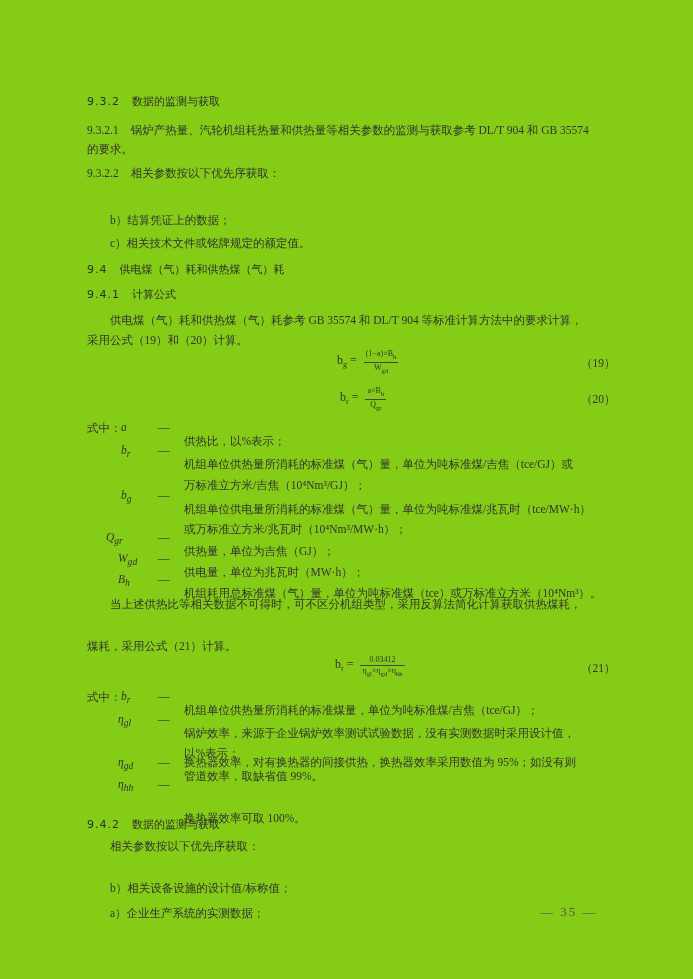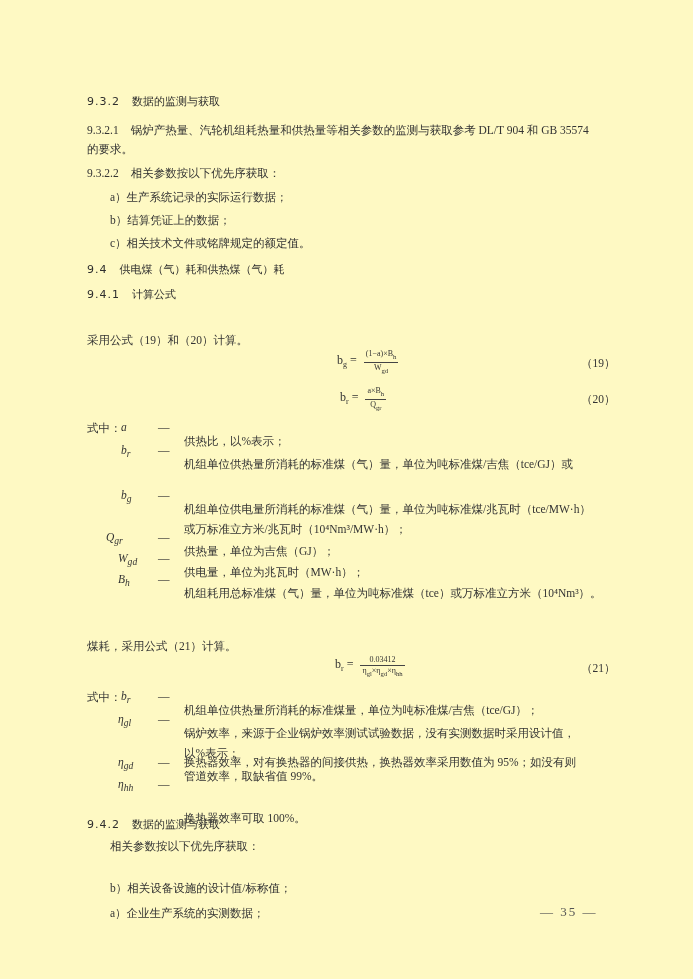--- a/index.html
+++ b/index.html
@@ -2,21 +2,21 @@
 <html><head>
   <meta charset="utf-8">
   <style>
     html, body { margin: 0; padding: 0; background: #ffffff; }
     body {
       width: 693px; height: 979px; position: relative; overflow: hidden;
       font-family: "Liberation Serif", "DejaVu Serif", serif;
       color: #333333;
       font-size: 11.5px;
     }
-    .page { position: absolute; left: 0; top: 0; width: 693px; height: 979px; background: #fef9c3; }
+    .page { position: absolute; left: 0; top: 0; width: 693px; height: 979px; background: #84cc16; }
     .line { position: absolute; left: 87px; white-space: nowrap; line-height: 16px; }
     .h { font-family: "DejaVu Sans", "Liberation Sans", sans-serif; font-size: 11px; color: #2e2e2e; }
     .h .num { letter-spacing: 1px; margin-right: 12px; }
     .p { font-size: 11.5px; }
     .p .num { margin-right: 12px; }
     .ind { left: 110px; }
     .eq { position: absolute; font-size: 12px; line-height: 14px; }
     .eq .lhs { display: inline-block; vertical-align: middle; }
     .eq .sub { font-size: 8px; vertical-align: -3px; }
     .frac { display: inline-block; vertical-align: middle; text-align: center; margin-left: 4px; }
@@ -37,30 +37,30 @@
   <div class="line h" style="top:94px">
     <span class="num">9.3.2</span><span>数据的监测与获取</span>
   </div>
   <div class="line p" style="top:122px">
     <span class="num">9.3.2.1</span><span>锅炉产热量、汽轮机组耗热量和供热量等相关参数的监测与获取参考 DL/T 904 和 GB 35574</span>
   </div>
   <div class="line p" style="top:141px">的要求。</div>
   <div class="line p" style="top:165px">
     <span class="num">9.3.2.2</span><span>相关参数按以下优先序获取：</span>
   </div>
-  <div class="line p ind" style="top:189px">a）生产系统记录的实际运行数据；</div>
   <div class="line p ind" style="top:212px">b）结算凭证上的数据；</div>
   <div class="line p ind" style="top:235px">c）相关技术文件或铭牌规定的额定值。</div>
 
   <div class="line h" style="top:262px">
     <span class="num">9.4</span><span>供电煤（气）耗和供热煤（气）耗</span>
   </div>
   <div class="line h" style="top:287px">
     <span class="num">9.4.1</span><span>计算公式</span>
   </div>
+  <div class="line p ind" style="top:312px">供电煤（气）耗和供热煤（气）耗参考 GB 35574 和 DL/T 904 等标准计算方法中的要求计算，</div>
   <div class="line p" style="top:332px">采用公式（19）和（20）计算。</div>
 
   <div class="eq" style="left:337px; top:349px">
     <span class="lhs"><span>b</span><span class="sub">g</span> =</span>
     <span class="frac">
       <span class="n"><span>(1−a)×B</span><sub>h</sub></span>
       <span class="d"><span>W</span><sub>gd</sub></span>
     </span>
   </div>
   <div class="eqno" style="top:356px">（19）</div>
@@ -76,38 +76,40 @@
 
   <div class="label" style="top:421px">式中：</div>
 
   <div class="var" style="left:121px; top:421px"><span>a</span></div>
   <div class="dash" style="top:421px">—</div>
   <div class="def" style="top:421px">供热比，以%表示；</div>
 
   <div class="var" style="left:121px; top:444px"><span>b</span><sub>r</sub></div>
   <div class="dash" style="top:444px">—</div>
   <div class="def" style="top:444px">机组单位供热量所消耗的标准煤（气）量，单位为吨标准煤/吉焦（tce/GJ）或</div>
+  <div class="def" style="top:465px">万标准立方米/吉焦（10⁴Nm³/GJ）；</div>
 
   <div class="var" style="left:121px; top:489px"><span>b</span><sub>g</sub></div>
   <div class="dash" style="top:489px">—</div>
   <div class="def" style="top:489px">机组单位供电量所消耗的标准煤（气）量，单位为吨标准煤/兆瓦时（tce/MW·h）</div>
   <div class="def" style="top:509px">或万标准立方米/兆瓦时（10⁴Nm³/MW·h）；</div>
 
   <div class="var" style="left:106px; top:531px"><span>Q</span><sub>gr</sub></div>
   <div class="dash" style="top:531px">—</div>
   <div class="def" style="top:531px">供热量，单位为吉焦（GJ）；</div>
 
   <div class="var" style="left:118px; top:552px"><span>W</span><sub>gd</sub></div>
   <div class="dash" style="top:552px">—</div>
   <div class="def" style="top:552px">供电量，单位为兆瓦时（MW·h）；</div>
 
   <div class="var" style="left:118px; top:573px"><span>B</span><sub>h</sub></div>
   <div class="dash" style="top:573px">—</div>
   <div class="def" style="top:573px">机组耗用总标准煤（气）量，单位为吨标准煤（tce）或万标准立方米（10⁴Nm³）。</div>
 
+  <div class="line p ind" style="top:596px">当上述供热比等相关数据不可得时，可不区分机组类型，采用反算法简化计算获取供热煤耗，</div>
   <div class="line p" style="top:638px">煤耗，采用公式（21）计算。</div>
 
   <div class="eq" style="left:335px; top:655px">
     <span class="lhs"><span>b</span><span class="sub">r</span> =</span>
     <span class="frac">
       <span class="n">0.03412</span>
       <span class="d"><span>η</span><sub>gl</sub><span>×</span><span>η</span><sub>gd</sub><span>×</span><span>η</span><sub>hh</sub></span>
     </span>
   </div>
   <div class="eqno" style="top:661px">（21）</div>

